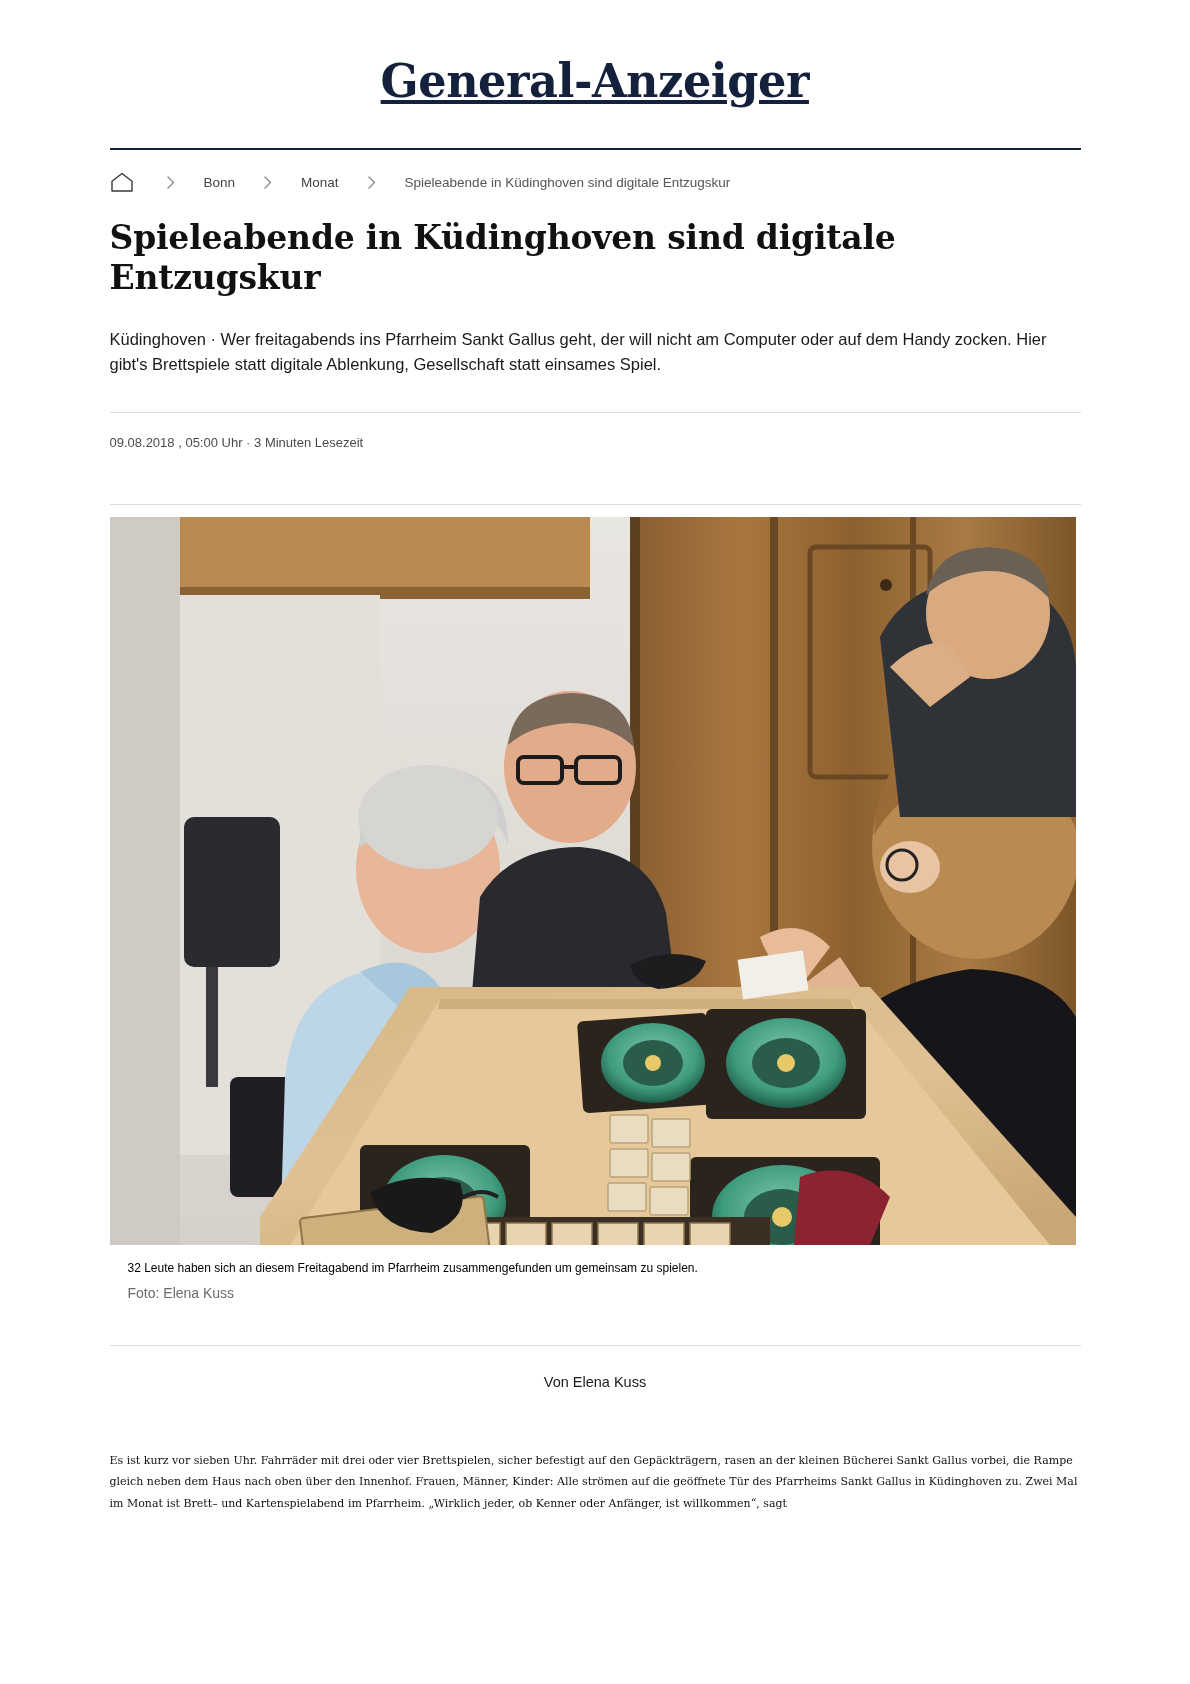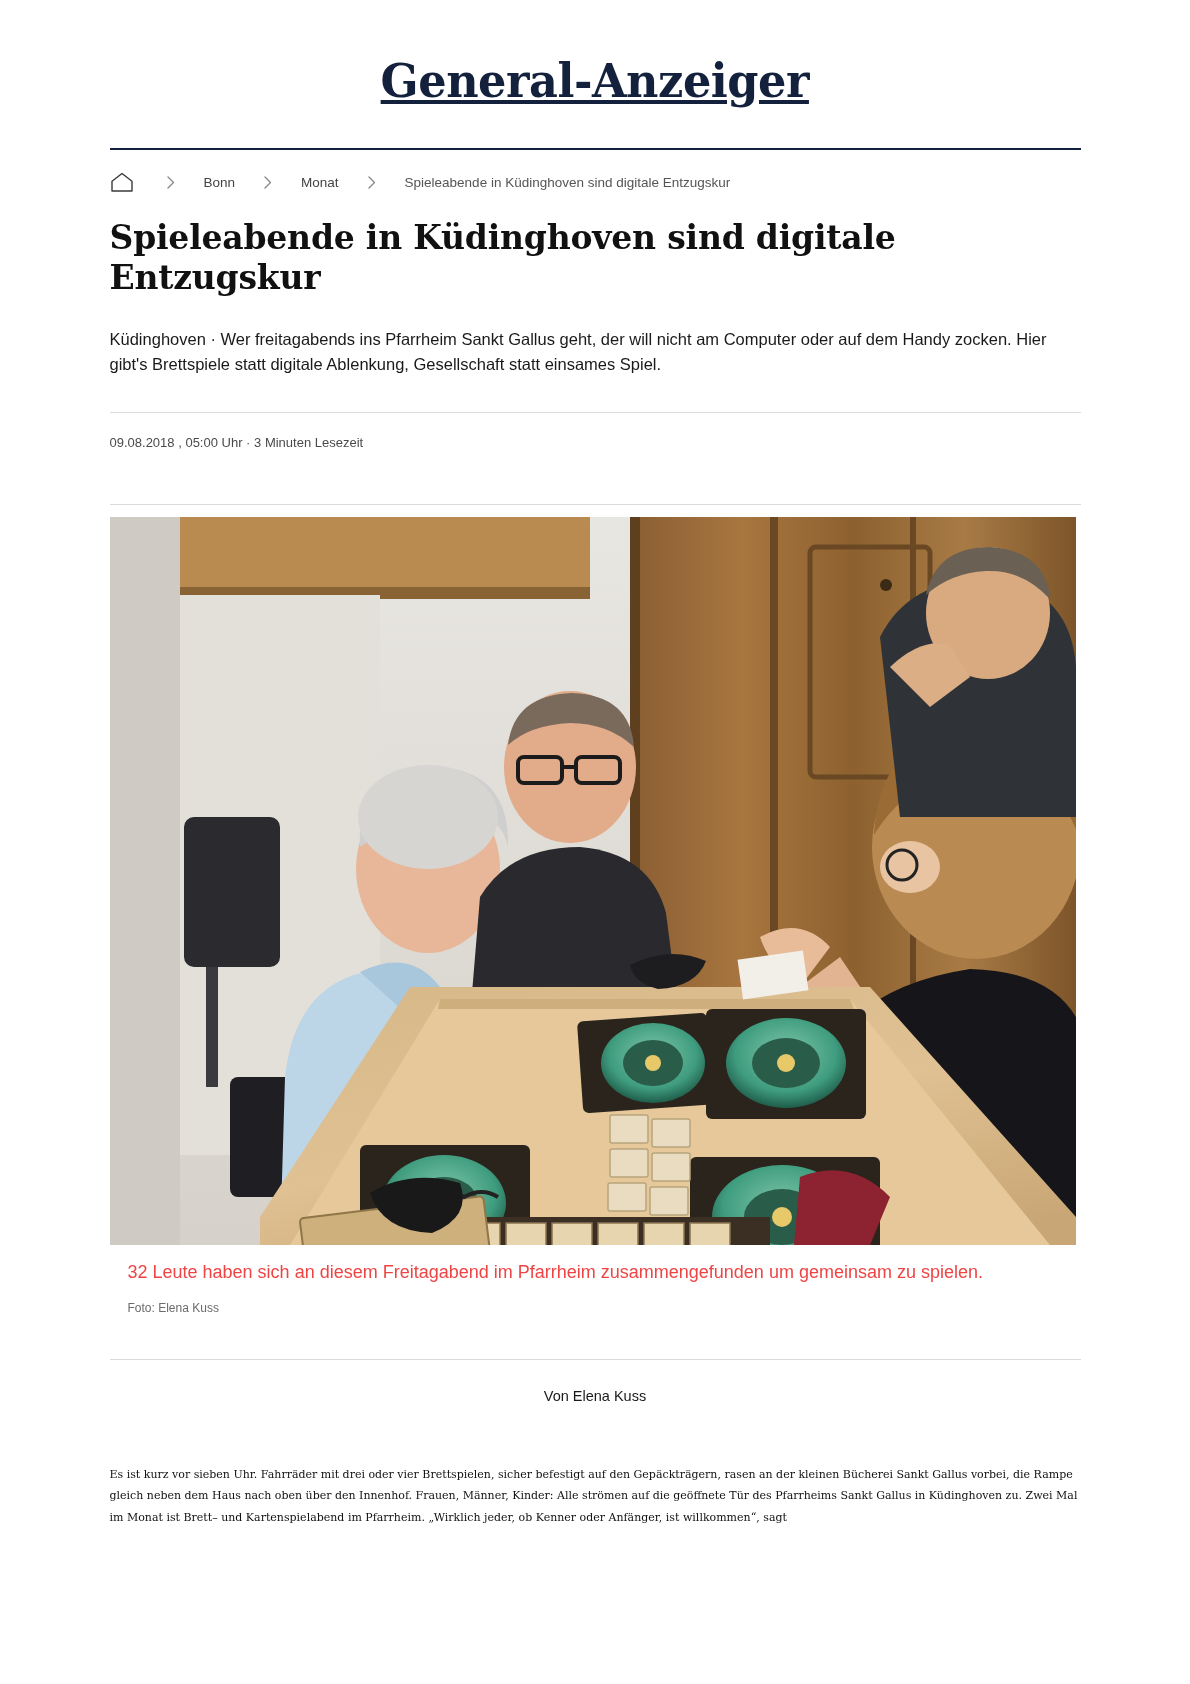--- a/index.html
+++ b/index.html
@@ -123,30 +123,30 @@
   }
   .photo {
     width: 966px;
     height: 728px;
     position: relative;
     overflow: hidden;
     background: #6d5a43;
   }
   .photo svg { display: block; }
   .caption {
-    font-size: 18px;
-    color: #ef4444;
+    font-size: 12px;
+    color: #000000;
     margin-top: 14px;
     padding-left: 18px;
     line-height: 1.5;
   }
   .credit {
-    font-size: 12px;
+    font-size: 14px;
     color: #6b6b6b;
-    margin-top: 15px;
+    margin-top: 8px;
     padding-left: 18px;
   }
   .hr2 {
     border-top: 1px solid #dcdcdc;
     margin: 44px 0 0 0;
   }
   .byline {
     font-size: 14.5px;
     color: #1a1a1a;
     padding: 28px 0 0 0;

